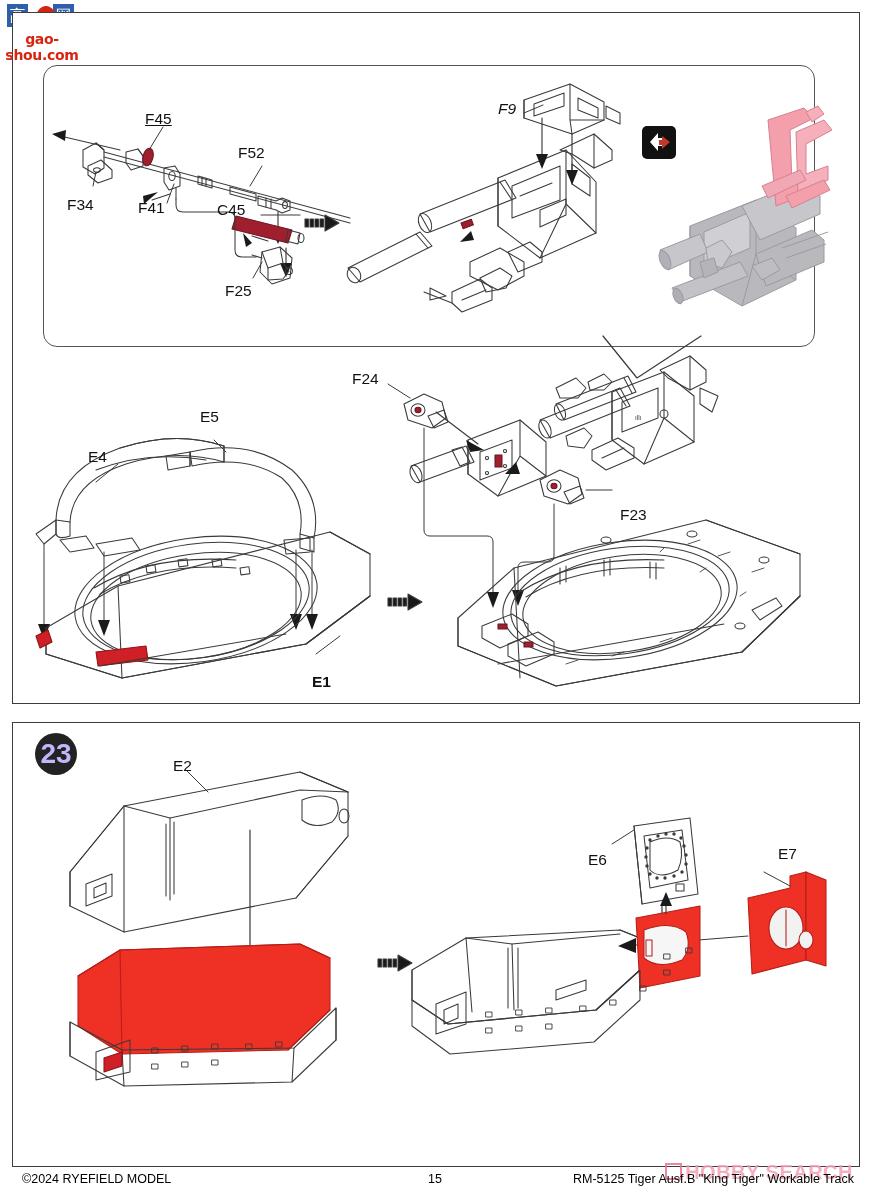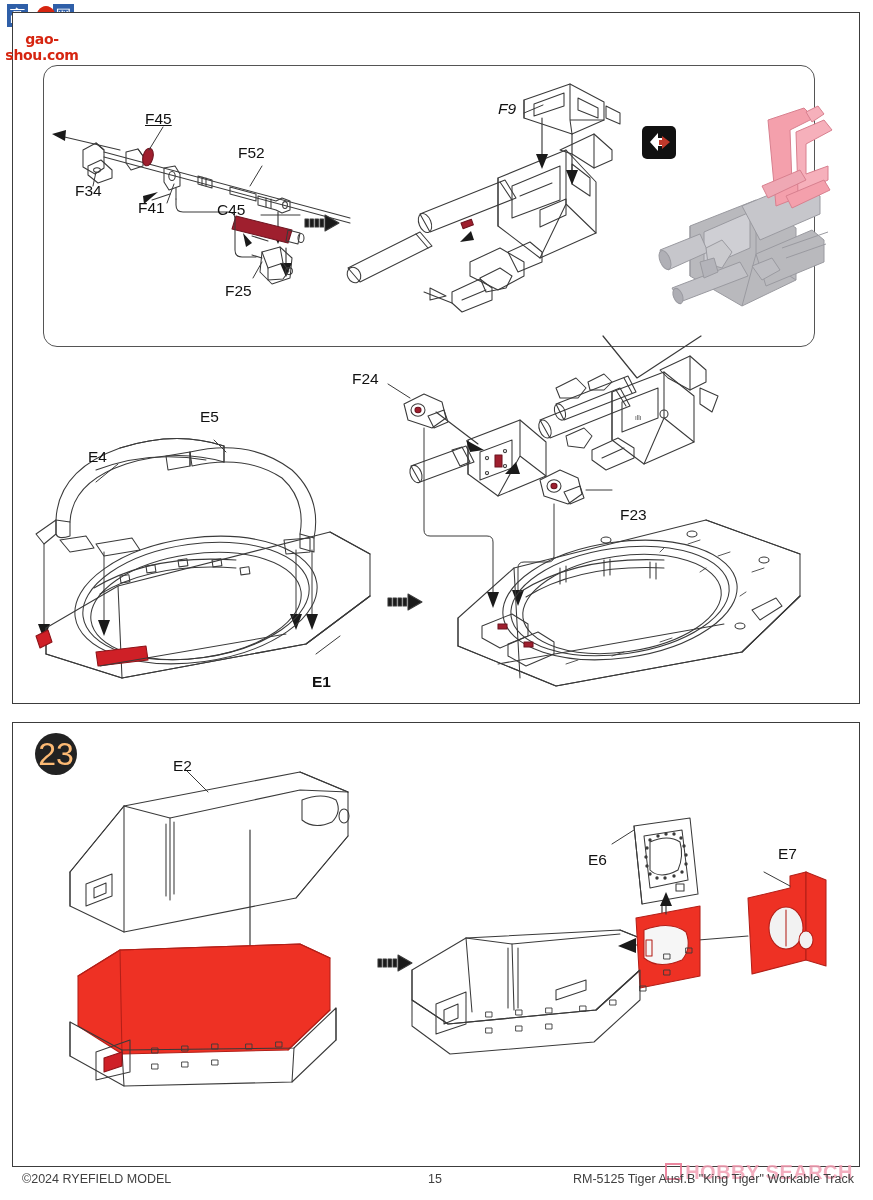--- a/index.html
+++ b/index.html
@@ -32,32 +32,32 @@
 
   
   .panel{position:absolute;border:1.6px solid #3c3c3c;background:#fff;}
   #panel-a{left:12px;top:12px;width:846px;height:690px;}
   #panel-b{left:12px;top:722px;width:846px;height:443px;}
 
   .detailbox{position:absolute;left:30px;top:52px;width:770px;height:280px;
     border:1.4px solid #555;border-radius:14px;background:#fff;}
 
   .step-badge{position:absolute;left:22px;top:10px;width:42px;height:42px;border-radius:50%;
-    background:#222;color:#fdba74;font-size:32px;font-weight:normal;line-height:42px;text-align:center;}
+    background:#222;color:#c4b5fd;font-size:28px;font-weight:bold;line-height:42px;text-align:center;}
 
   
   .lbl{position:absolute;font-size:15.5px;color:#111;white-space:nowrap;}
 
   
   svg.art{position:absolute;left:0;top:0;width:873px;height:1200px;overflow:visible;
     pointer-events:none;}
 
   
   .footer{position:absolute;left:0;bottom:8px;width:873px;height:20px;}
-  .footer .ft{position:absolute;font-size:12.5px;color:#404040;white-space:nowrap;}
+  .footer .ft{position:absolute;font-size:12.5px;color:#000000;white-space:nowrap;}
   #ft-copy{left:22px;top:0;}
   #ft-page{left:0;top:0;width:870px;text-align:center;}
   #ft-kit{left:573px;top:0;}
 
   
   .viewicon{position:absolute;left:629px;top:113px;width:34px;height:33px;
     background:#111;border-radius:5px;}
 </style>
 </head>
 <body>
@@ -503,21 +503,21 @@
         <path d="M556,990 L586,980 L586,990 L556,1000 Z"></path>
       </g>
 
       <path d="M666,914 L666,898" stroke-width="1.15"></path>
       <path d="M660,906 L666,892 L672,906 Z" fill="#1a1a1a" stroke="none"></path>
 
     </g>
   </svg>
 
   <div class="lbl" style="left:145px;top:110px;text-decoration:underline;">F45</div>
-  <div class="lbl" style="left:67px;top:182px;margin-left:8px;">F34</div>
+  <div class="lbl" style="left:67px;top:196px;">F34</div>
   <div class="lbl" style="left:138px;top:199px;">F41</div>
   <div class="lbl" style="left:238px;top:144px;">F52</div>
   <div class="lbl" style="left:217px;top:201px;">C45</div>
   <div class="lbl" style="left:225px;top:282px;">F25</div>
   <div class="lbl" style="left:498px;top:100px;font-style:italic;">F9</div>
 
   <div class="lbl" style="left:352px;top:370px;">F24</div>
   <div class="lbl" style="left:620px;top:506px;">F23</div>
   <div class="lbl" style="left:200px;top:408px;">E5</div>
   <div class="lbl" style="left:88px;top:448px;">E4</div>

